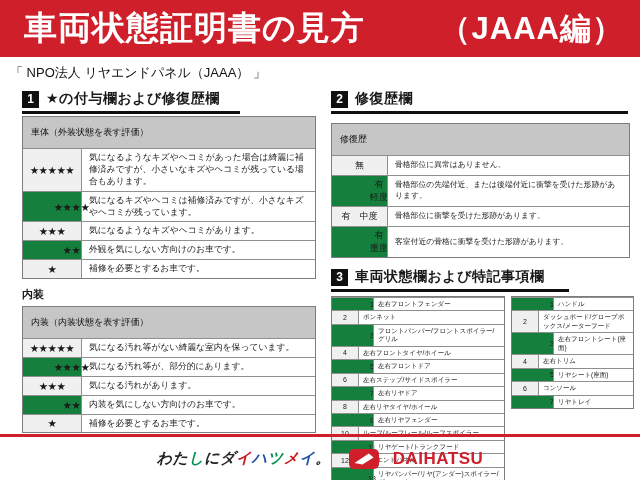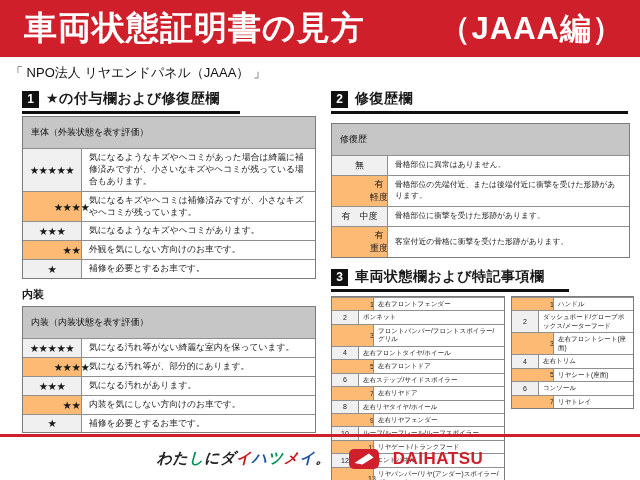--- a/index.html
+++ b/index.html
@@ -40,21 +40,21 @@
   .trow{display:flex;align-items:stretch;}
   .c1{
     width:var(--c1w);flex:none;display:flex;align-items:center;justify-content:center;
     border-top:1px solid #8f8f8f;text-align:center;padding:2px 1px;box-sizing:border-box;
   }
   .c2{
     flex:1;border-top:1px solid #8f8f8f;border-left:1px solid #8f8f8f;
     display:flex;align-items:center;padding:3px 7px;box-sizing:border-box;line-height:1.35;
   }
   .shade-light{background:#f0f0f0;}
-  .shade-dark{background:#fdba74;padding-left:40px;}
+  .shade-dark{background:#15803d;padding-left:40px;}
   
   .star-table .c1{font-size:10.5px;letter-spacing:-0.5px;min-height:17px;}
   .star-table .c2{font-size:8.8px;}
   
   .repair-table{--c1w:55px;}
   .repair-table .c1{font-size:9px;min-height:20px;}
   .repair-table .c2{font-size:7.8px;}
   
   .parts-wrap{display:flex;gap:6px;align-items:flex-start;margin-top:4px;}
   .parts-table{--c1w:26px;}

